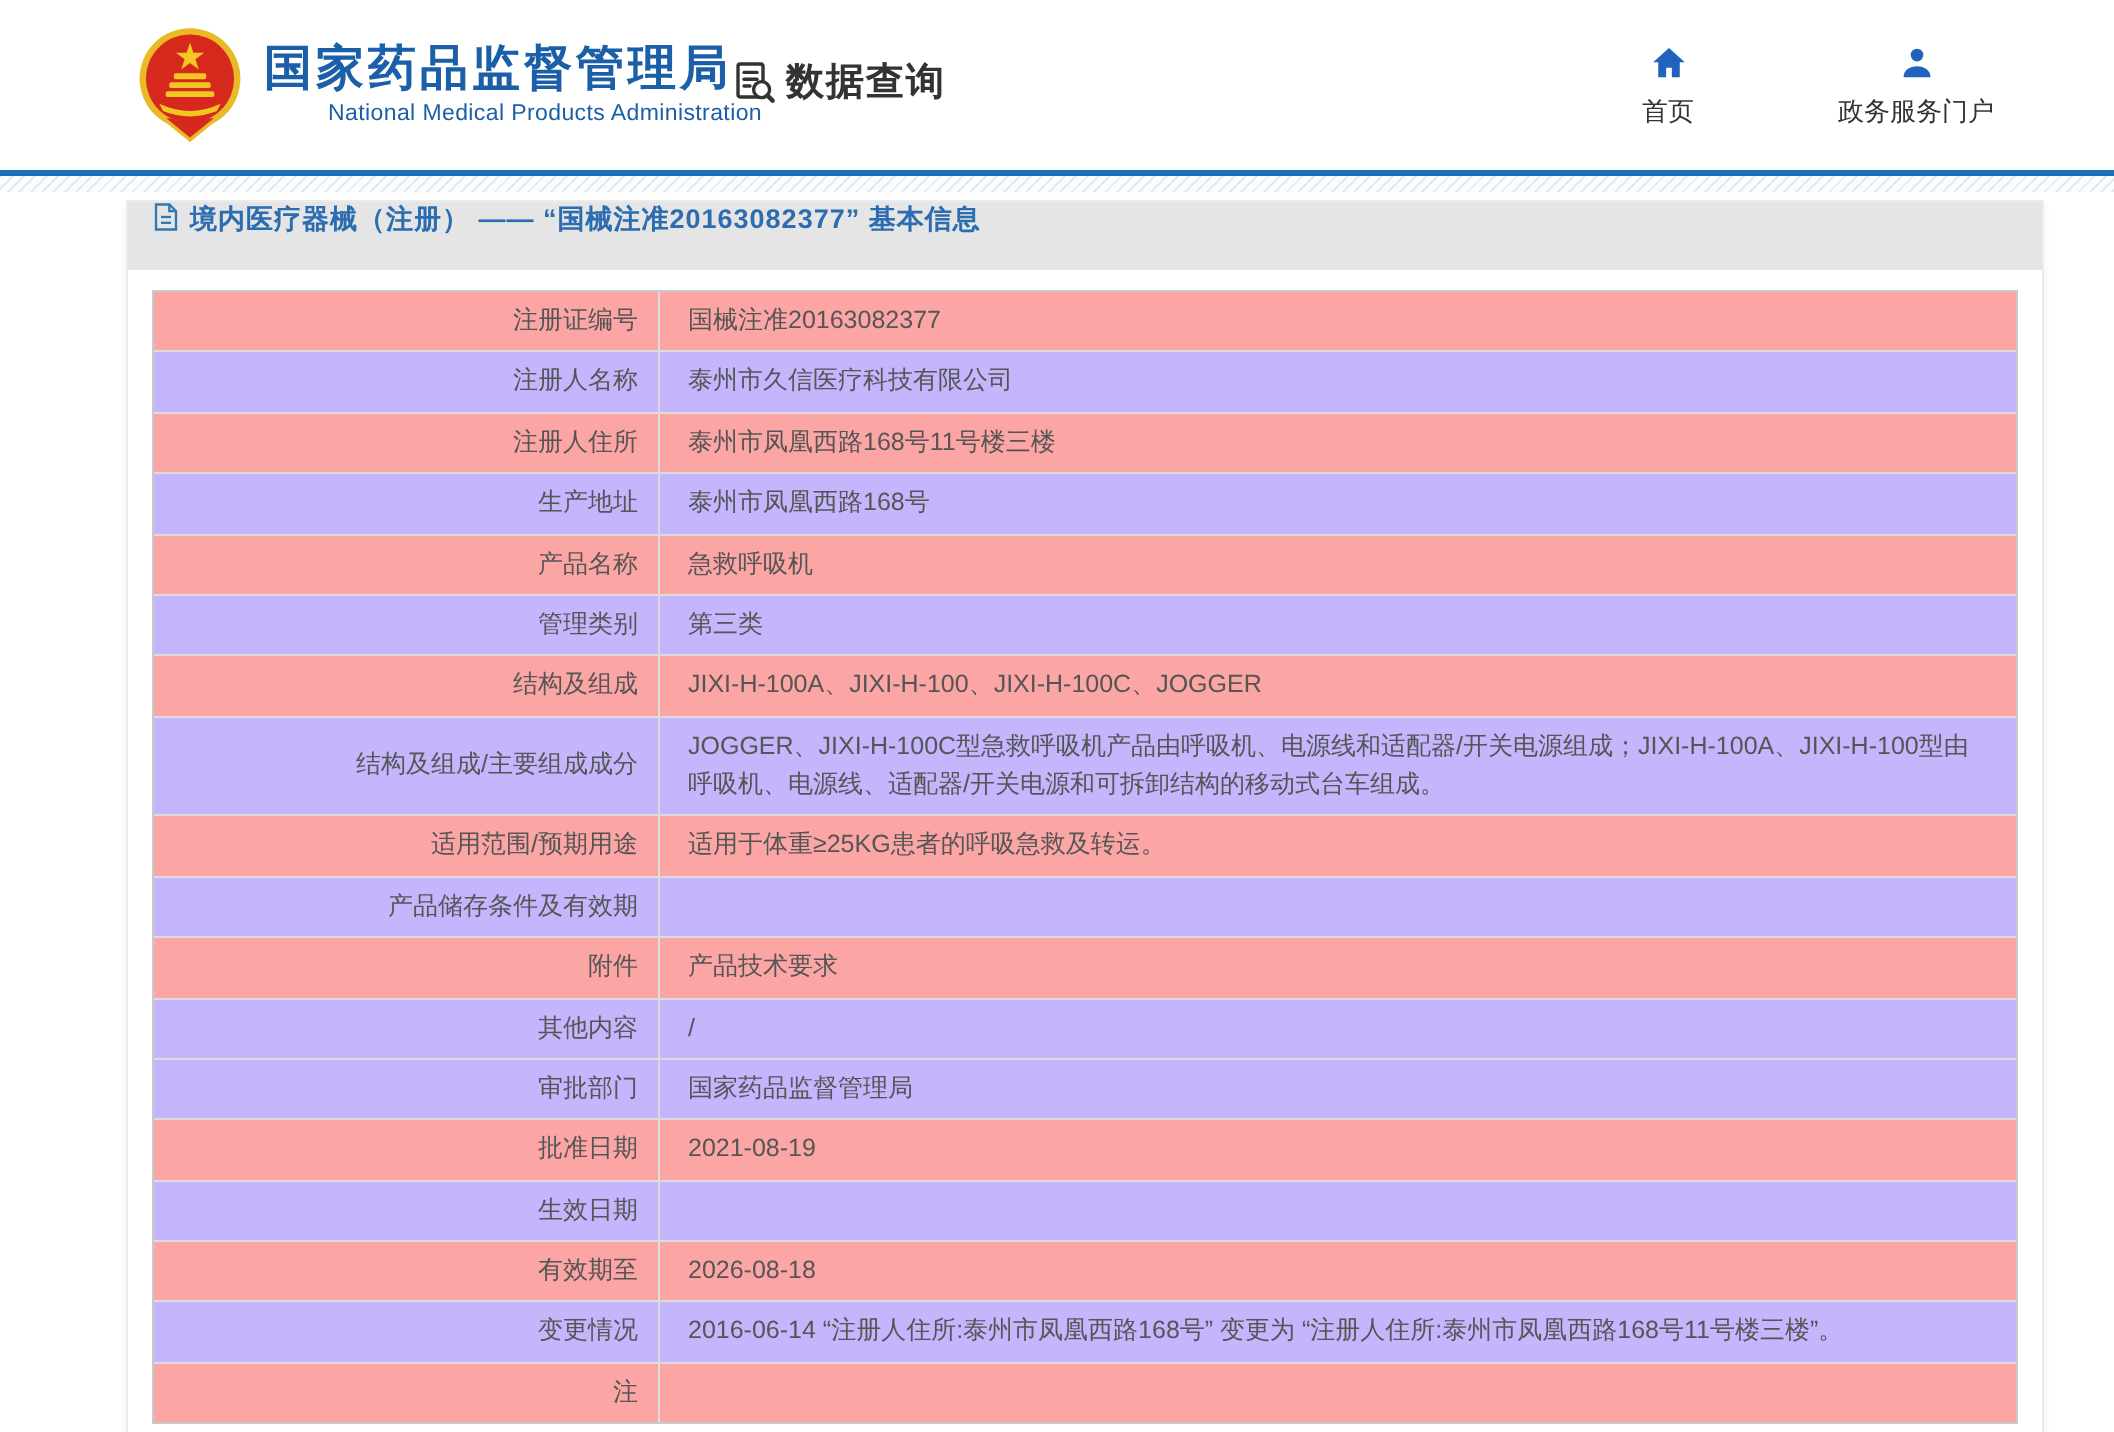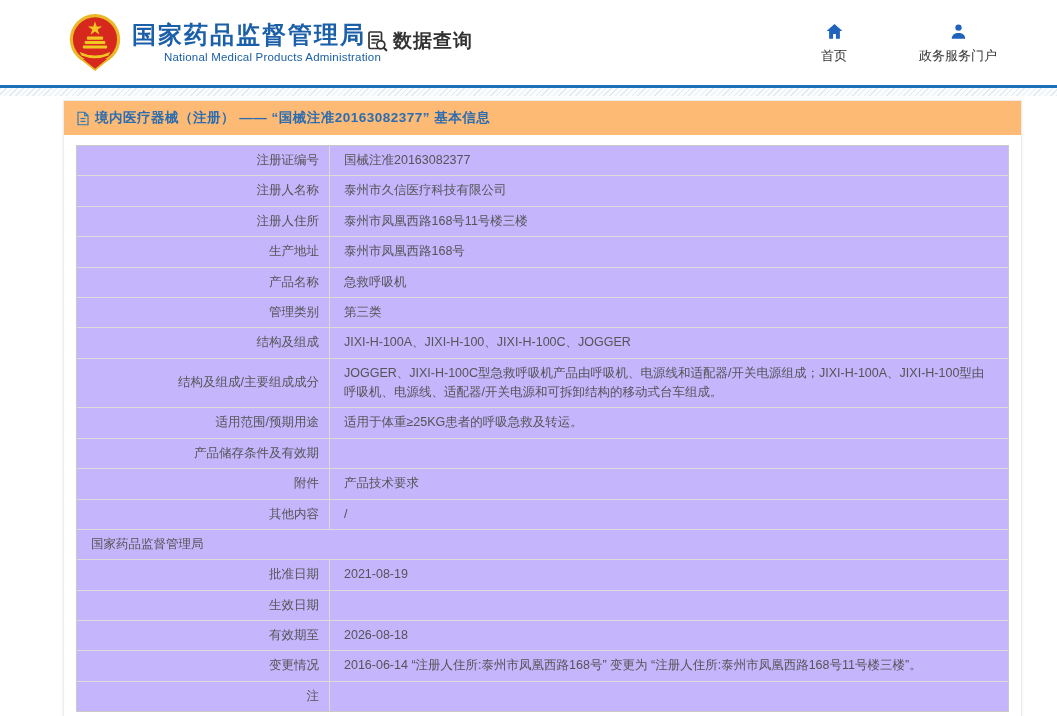--- a/index.html
+++ b/index.html
@@ -39,31 +39,31 @@
     height:8px;
     background:repeating-linear-gradient(135deg,#e3e9ef 0,#e3e9ef 1px,#fbfcfd 1px,#fbfcfd 4px);
   }
   
   .container{
     width:957px;margin:4px auto 0;margin-left:63px;
     border:1px solid #ececec;box-shadow:0 2px 4px rgba(0,0,0,.06);
     padding-bottom:20px;background:#fff;
   }
   .page-title-bar{
-    height:34px;background:#fdba74;display:flex;align-items:center;
+    height:34px;background:#e5e5e5;display:flex;
     padding-left:12px;
   }
   .page-title-bar svg{margin-right:5px;flex-shrink:0;}
   .page-title{color:#2c6cb0;font-size:13.5px;font-weight:600;letter-spacing:.5px;}
   
   .info-table{
     margin:10px 12px 0;border:1px solid #c9c9c9;
     font-size:12.5px;color:#555;
   }
-  .tr{display:flex;border-bottom:1px solid #dcdcdc;background:#c4b5fd;}
+  .tr{display:flex;border-bottom:1px solid #dcdcdc;background:#fca5a5;}
   .tr:last-child{border-bottom:none;}
   .tr.alt{background:#c4b5fd;}
   .td{line-height:1.55;padding:5px 10px;box-sizing:border-box;}
   .td.label{
     width:253px;flex-shrink:0;text-align:right;border-right:1px solid #dcdcdc;
     padding-right:10px;display:flex;justify-content:flex-end;align-items:center;gap:3px;
   }
   .td.value{flex:1;display:flex;align-items:center;padding-left:14px;padding-right:16px;}
 </style>
 </head>
@@ -177,20 +177,21 @@
       </div>
       <div class="tr">
         <div class="td label">附件</div>
         <div class="td value">产品技术要求</div>
       </div>
       <div class="tr alt">
         <div class="td label">其他内容</div>
         <div class="td value">/</div>
       </div>
       <div class="tr alt">
+        <div class="td label">审批部门</div>
         <div class="td value">国家药品监督管理局</div>
       </div>
       <div class="tr">
         <div class="td label">批准日期</div>
         <div class="td value">2021-08-19</div>
       </div>
       <div class="tr alt">
         <div class="td label">生效日期</div>
         <div class="td value"></div>
       </div>

